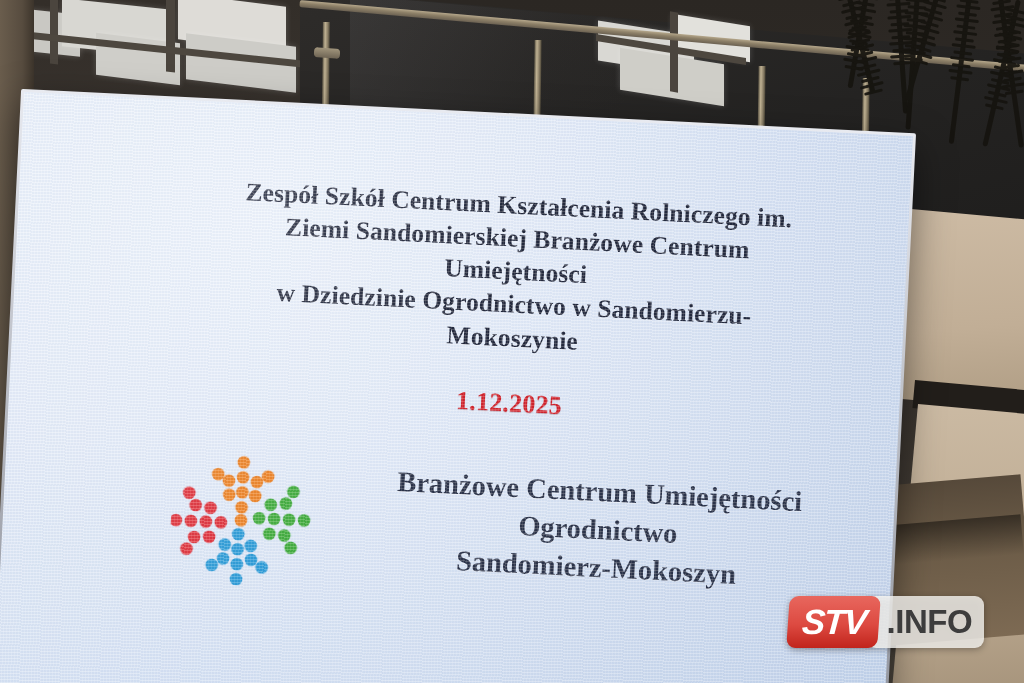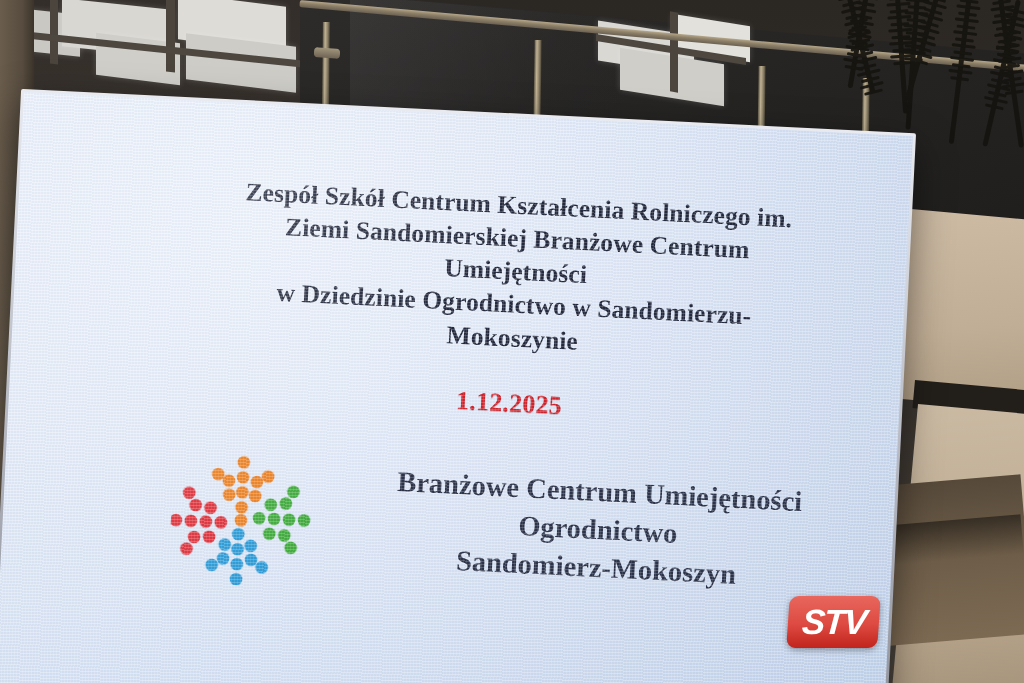--- a/index.html
+++ b/index.html
@@ -477,15 +477,16 @@
           </svg>
         </div>
 
       </div>
       <div class="screen-vignette"></div>
     </div>
   </div>
 
   <div class="watermark">
     <div class="wm-stv">STV</div>
+    <div class="wm-info">.INFO</div>
   </div>
 
 </div>
 
 </body></html>

